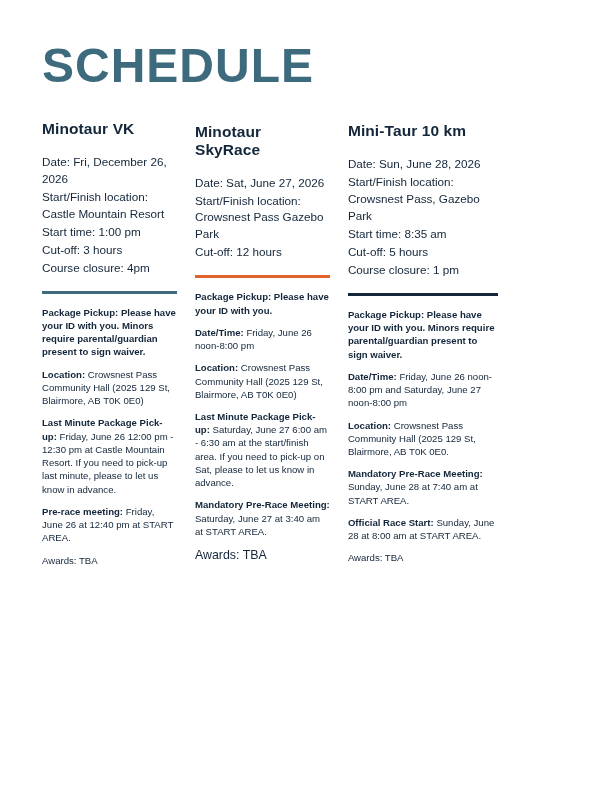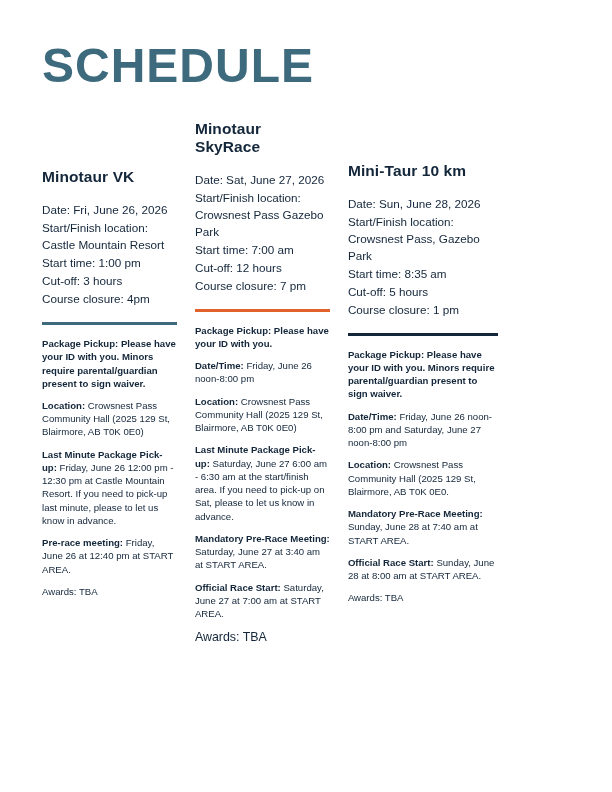--- a/index.html
+++ b/index.html
@@ -88,21 +88,21 @@
 
 <div class="page">
 
   <h1 class="page-title" style="color: rgb(61, 106, 125);">SCHEDULE</h1>
 
   <div class="columns">
 
     <div class="col">
       <div class="col-title">Minotaur VK</div>
       <div class="race-facts">
-        <div class="fact">Date: Fri, June 26, 2026</div>
+        <div class="fact">Date: Fri, December 26, 2026</div>
         <div class="fact">Start/Finish location: Castle Mountain Resort</div>
         <div class="fact">Start time: 1:00 pm</div>
         <div class="fact">Cut-off: 3 hours</div>
         <div class="fact">Course closure: 4pm</div>
       </div>
       <div class="divider" style="background-color: rgb(61, 106, 125);"></div>
       <div class="details">
         <p>
           <span class="label">Package Pickup:</span><span class="lead"> Please have your ID with you. Minors require parental/guardian present to sign waiver.</span>
         </p>
@@ -117,43 +117,38 @@
         </p>
         <p class="awards">Awards: TBA</p>
       </div>
     </div>
 
     <div class="col">
       <div class="col-title">Minotaur SkyRace</div>
       <div class="race-facts">
         <div class="fact">Date: Sat, June 27, 2026</div>
         <div class="fact">Start/Finish location: Crowsnest Pass Gazebo Park</div>
-        <div class="fact">Start time: 7:00 am</div>
         <div class="fact">Cut-off: 12 hours</div>
-        <div class="fact">Course closure: 7 pm</div>
       </div>
       <div class="divider" style="background-color: rgb(226, 98, 44);"></div>
       <div class="details">
         <p>
           <span class="label">Package Pickup:</span><span class="lead"> Please have your ID with you.</span>
         </p>
         <p>
           <span class="label">Date/Time:</span><span> Friday, June 26 noon-8:00 pm</span>
         </p>
         <p>
           <span class="label">Location:</span><span> Crowsnest Pass Community Hall (2025 129 St, Blairmore, AB T0K 0E0)</span>
         </p>
         <p>
           <span class="label">Last Minute Package Pick-up:</span><span> Saturday, June 27  6:00 am - 6:30 am at the start/finish area. If you need to pick-up on Sat, please to let us know in advance.</span>
         </p>
         <p>
           <span class="label">Mandatory Pre-Race Meeting:</span><span> Saturday, June 27 at 3:40 am at START AREA.</span>
-        </p>
-        <p>
-          <span class="label">Official Race Start:</span><span> Saturday, June 27 at 7:00 am at START AREA.</span>
         </p>
         <p class="awards big">Awards: TBA</p>
       </div>
     </div>
 
     <div class="col">
       <div class="col-title">Mini-Taur 10 km</div>
       <div class="race-facts">
         <div class="fact">Date: Sun, June 28, 2026</div>
         <div class="fact">Start/Finish location: Crowsnest Pass, Gazebo Park</div>

